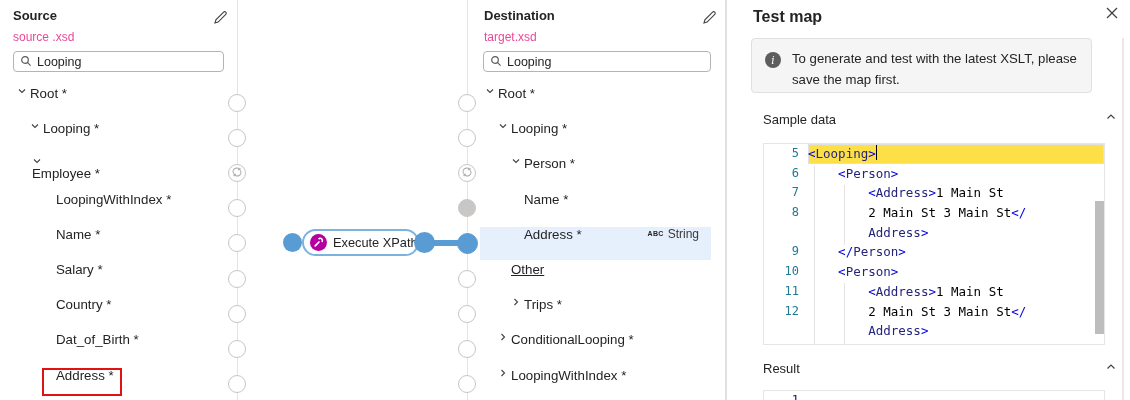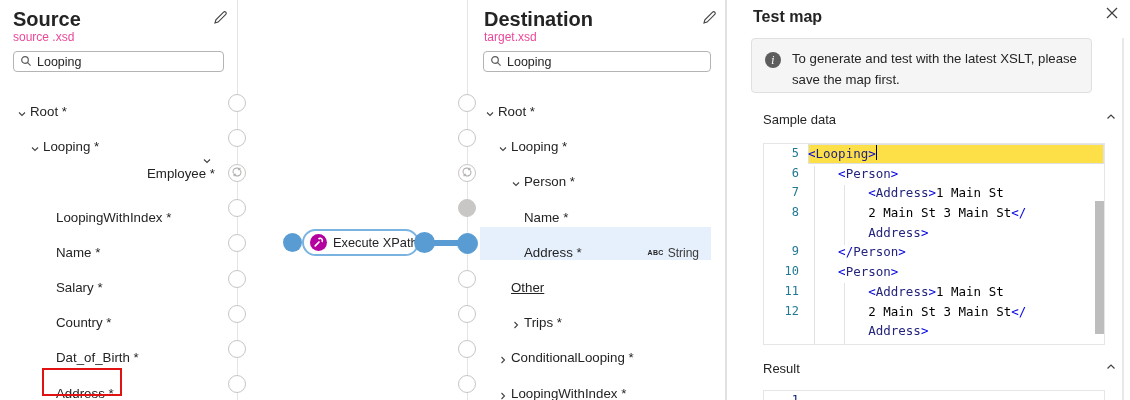--- a/index.html
+++ b/index.html
@@ -3,29 +3,29 @@
 <meta charset="utf-8">
 <style>
   html,body{margin:0;padding:0;background:#fff;}
   .stage{position:relative;width:1130px;height:400px;background:#fff;overflow:hidden;
          font-family:"Liberation Sans",sans-serif;color:#242424;}
   
   .rail-line{position:absolute;top:0;bottom:0;width:1px;background:#e4e4e4;}
   .panel-divider{position:absolute;top:0;bottom:0;width:2px;background:#e1e1e1;}
   
   .panel{position:absolute;top:0;bottom:0;}
-  .panel-title{position:absolute;font-size:20px;font-weight:700;color:#242424;}
+  .panel-title{position:absolute;font-size:13px;font-weight:700;color:#242424;}
   .panel-sub{position:absolute;font-size:12px;color:#ec4899;}
   .edit-btn{position:absolute;width:18px;height:18px;cursor:pointer;display:flex;align-items:center;justify-content:center;}
   .search-box{position:absolute;height:21px;border:1px solid #b6b4b2;border-radius:4px;background:#fff;
               display:flex;align-items:center;padding:0 6px;gap:5px;box-sizing:border-box;}
   .search-box input{border:none;outline:none;background:transparent;font-family:"Liberation Sans",sans-serif;
                     font-size:12.5px;color:#242424;width:100%;padding:0;}
   
-  .trow{position:absolute;display:flex;align-items:flex-end;height:33px;font-size:13.3px;cursor:pointer;box-sizing:border-box;}
+  .trow{position:absolute;display:flex;align-items:flex-start;height:33px;font-size:13.3px;cursor:pointer;box-sizing:border-box;}
   .trow.selected{background:var(--row-selected);}
   .chev{width:13px;flex:none;display:flex;align-items:center;}
   .tlabel{white-space:nowrap;}
   .badge{margin-left:auto;display:flex;align-items:center;gap:4px;padding-right:12px;}
   .badge .abc{font-size:7px;font-weight:700;letter-spacing:.3px;color:#242424;}
   .badge .btype{font-size:12px;color:#3b3a39;}
   
   .node{position:absolute;width:18px;height:18px;border-radius:50%;background:#fff;
         border:1.4px solid #c8c6c4;box-sizing:border-box;cursor:pointer;}
   .node.gray{background:#c9c7c5;border-color:#c9c7c5;}

